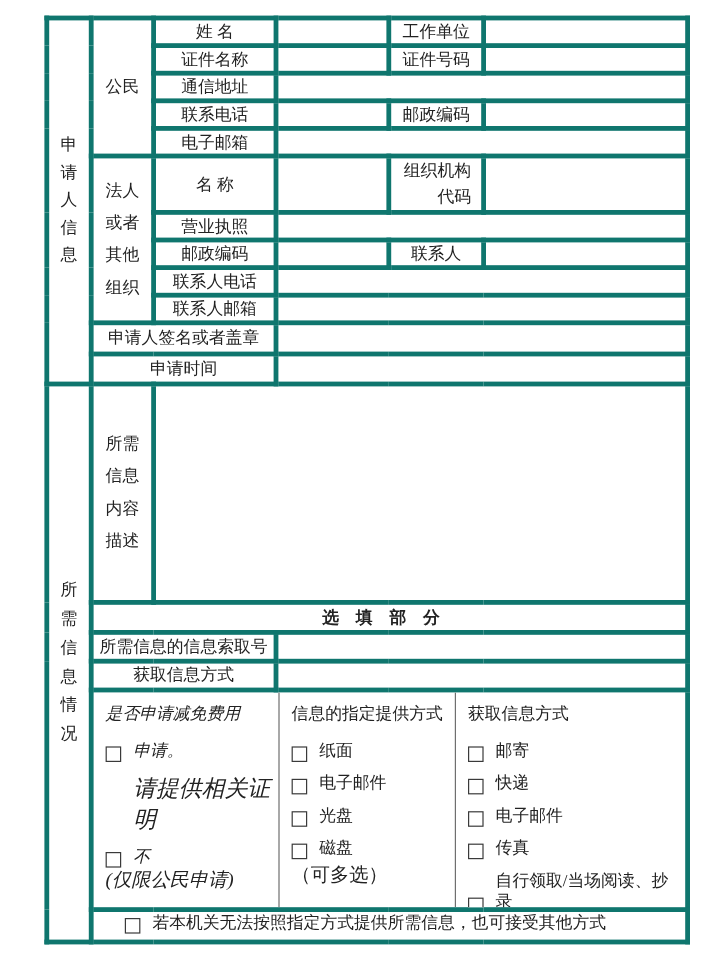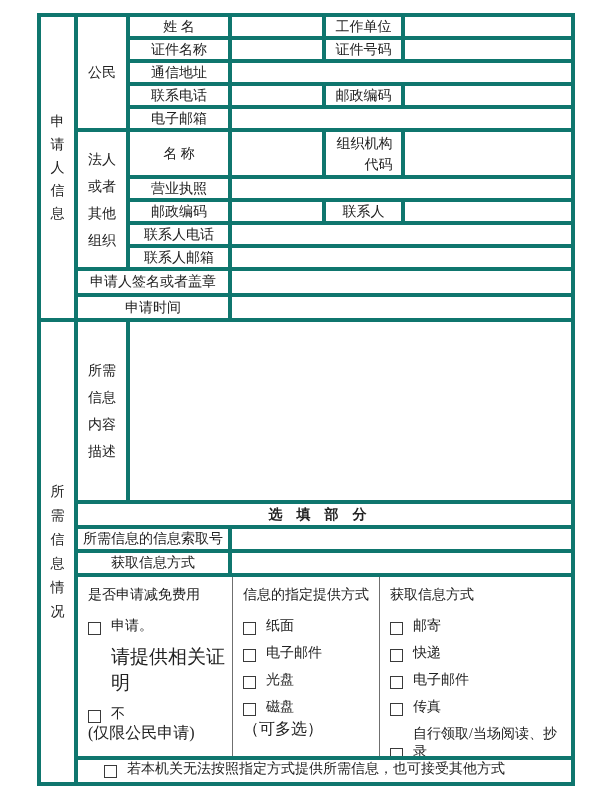--- a/index.html
+++ b/index.html
@@ -24,21 +24,21 @@
   tr.h179{height:179px}
   .vert{width:15px;margin:0 auto;line-height:23px;text-align:center;word-break:break-all;letter-spacing:0;}
   .vert6{line-height:24px;}
   .w2{width:30px;margin:0 auto;line-height:27px;text-align:center;word-break:break-all;}
   .w4{width:58px;margin:0 auto;line-height:21px;text-align:right;word-break:break-all;}
   .opt-header{letter-spacing:14px;font-weight:bold;}
   .chkcell{padding:0;vertical-align:top;}
   .chk-wrap{display:flex;height:179px;}
   .chk-col{box-sizing:border-box;display:flex;flex-direction:column;align-items:flex-start;
            padding:7px 6px 10px 10px;text-align:left;}
-  .chk-col-a{width:154px;}
+  .chk-col-a{width:154px;font-style:italic;}
   .chk-col-b{width:147px;border-left:1px solid #6f6f6f;}
   .chk-col-c{flex:1;border-left:1px solid #6f6f6f;}
   .chk-title{font-size:14px;margin:2px 0 4px 0;}
   .opt{display:flex;align-items:flex-end;margin-top:9px;font-size:14px;}
   .cb{display:inline-block;width:11px;height:11px;border:1px solid #3a3a3a;
       margin-right:10px;background:#fff;flex:0 0 auto;}
   .opt-sub{margin-top:9px;padding-left:23px;font-size:19px;}
   .col-note{margin-top:auto;font-size:16px;padding-bottom:6px;}
   .fallback{text-align:left;padding-left:10px;}
   .fallback .opt{margin-top:0;display:inline-flex;padding-left:16px;}

